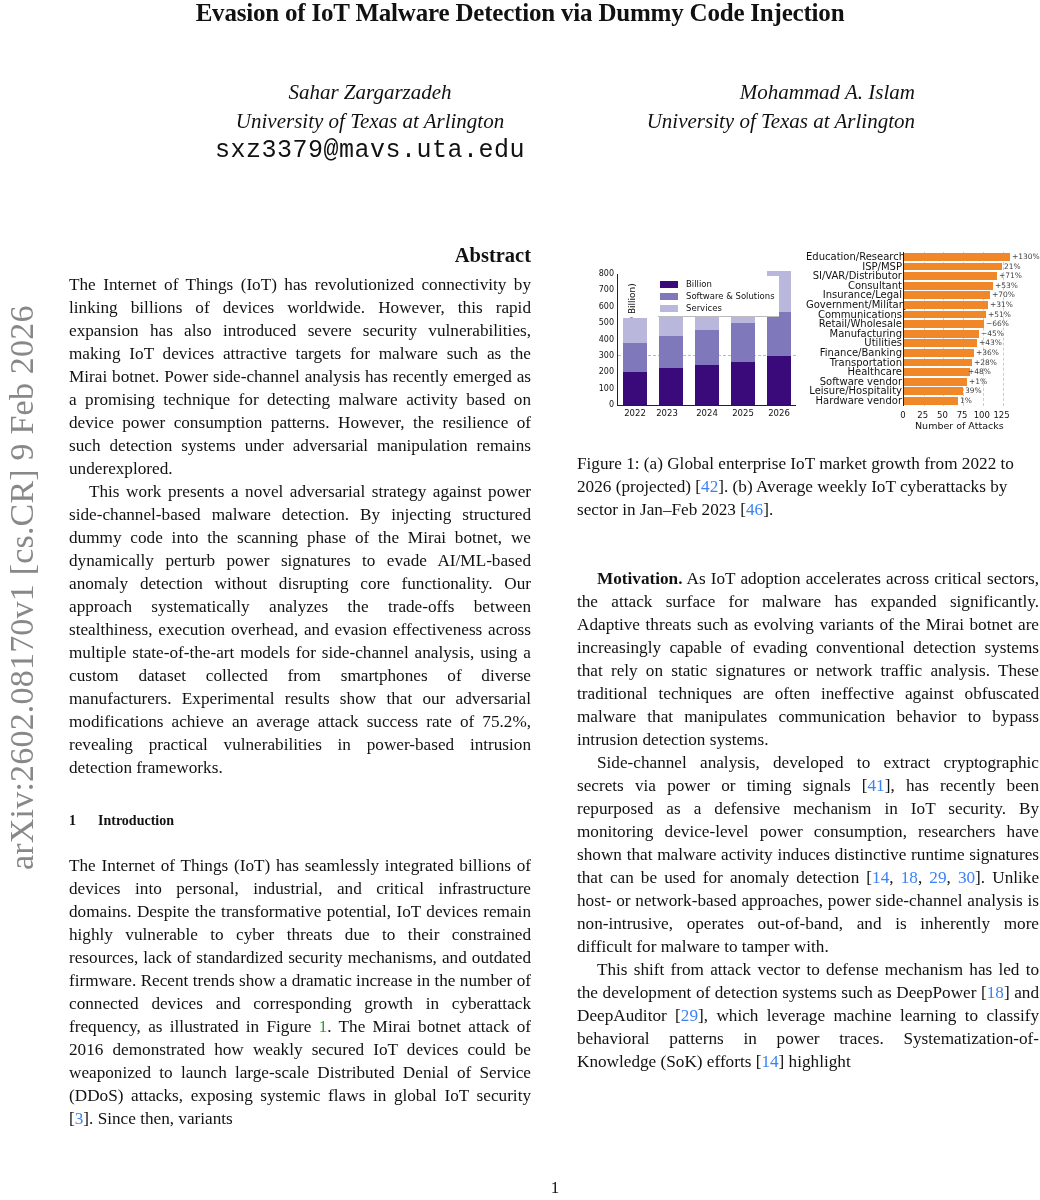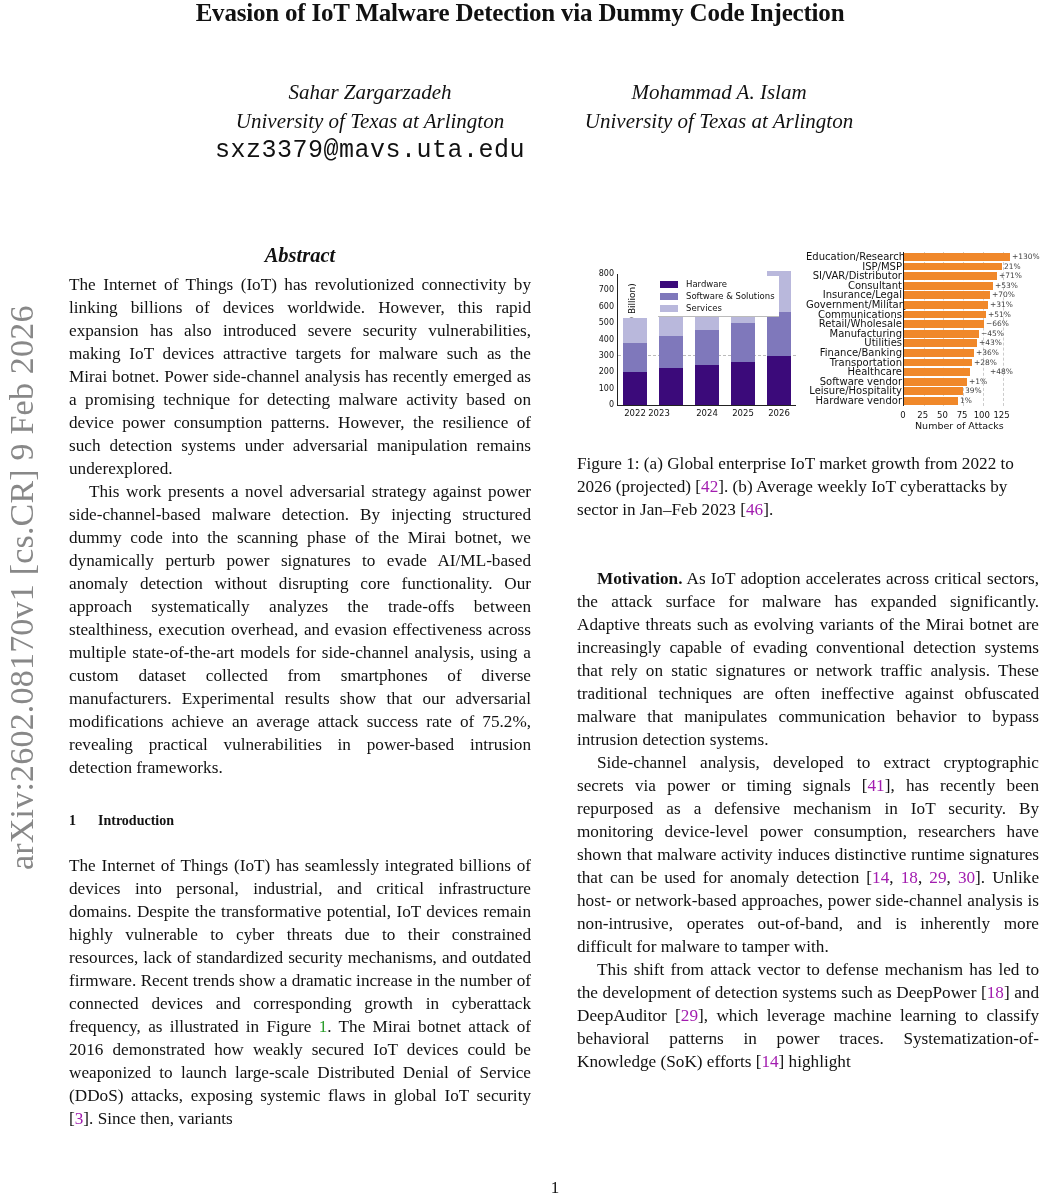--- a/index.html
+++ b/index.html
@@ -8,23 +8,23 @@
   .title { position: absolute; left: 0; width: 1040px; top: 0; text-align: center;
            font-weight: bold; font-size: 25px; line-height: 26px; letter-spacing: -0.2px; }
   .author { position: absolute; top: 78px; width: 360px; text-align: center; }
   .author .name, .author .aff { font-style: italic; font-size: 21px; line-height: 29px; }
   .author .email { font-family: "Liberation Mono", "DejaVu Sans Mono", monospace; font-size: 25px; line-height: 29px; letter-spacing: 0.5px; }
   .stamp { position: absolute; left: 3px; top: 870px; transform-origin: 0 0; transform: rotate(-90deg);
            font-size: 34px; color: #888; white-space: nowrap; letter-spacing: 0.2px; }
   .col { position: absolute; font-size: 17.2px; line-height: 23px; text-align: justify; }
   .col p { margin: 0; }
   .indent { text-indent: 20px; }
-  .h-abs { text-align: center; font-weight: bold; font-size: 20.5px; line-height: 26px; margin-bottom: 5px !important; font-style: italic; }
+  .h-abs { text-align: right; font-weight: bold; font-size: 20.5px; line-height: 26px; margin-bottom: 5px !important; }
   .h-sec { font-weight: bold; font-size: 14px; line-height: 26px; }
-  .cite { color: #a21caf; }
+  .cite { color: #3b82f6; }
   .figref { color: #2a9d2a; }
   .caption { position: absolute; left: 577px; top: 452px; width: 462px; font-size: 17.2px; line-height: 23px; }
   .pagenum { position: absolute; left: 0; width: 1110px; top: 1178px; text-align: center; font-size: 17px; }
   
   .chartA { position: absolute; left: 580px; top: 268px; width: 215px; height: 150px;
             font-family: "DejaVu Sans", sans-serif; }
   .chartA .plot { position: absolute; left: 37px; top: 6px; width: 178px; height: 131px;
                   border-left: 1px solid #222; border-bottom: 1px solid #222; }
   .chartA .ylab { position: absolute; left: -42px; top: 60px; transform: rotate(-90deg); font-size: 9px; white-space: nowrap; }
   .chartA .ytick { position: absolute; left: -26px; width: 22px; text-align: right; font-size: 8px; line-height: 8px; }
@@ -48,21 +48,21 @@
 </head>
 <body>
 
 <div class="title">Evasion of IoT Malware Detection via Dummy Code Injection</div>
 
 <div class="author" style="left:190px;">
   <div class="name">Sahar Zargarzadeh</div>
   <div class="aff">University of Texas at Arlington</div>
   <div class="email">sxz3379@mavs.uta.edu</div>
 </div>
-<div class="author" style="left:539px;">
+<div class="author" style="left:555px;text-align:right;">
   <div class="name">Mohammad A. Islam</div>
   <div class="aff">University of Texas at Arlington</div>
 </div>
 
 <div class="stamp">arXiv:2602.08170v1  [cs.CR]  9 Feb 2026</div>
 
 <div class="col" style="left:69px; top:242px; width:462px;">
   <p class="h-abs">Abstract</p>
   <p>The Internet of Things (IoT) has revolutionized connectivity by linking billions of devices worldwide. However, this rapid expansion has also introduced severe security vulnerabilities, making IoT devices attractive targets for malware such as the Mirai botnet. Power side-channel analysis has recently emerged as a promising technique for detecting malware activity based on device power consumption patterns. However, the resilience of such detection systems under adversarial manipulation remains underexplored.</p>
   <p class="indent">This work presents a novel adversarial strategy against power side-channel-based malware detection. By injecting structured dummy code into the scanning phase of the Mirai botnet, we dynamically perturb power signatures to evade AI/ML-based anomaly detection without disrupting core functionality. Our approach systematically analyzes the trade-offs between stealthiness, execution overhead, and evasion effectiveness across multiple state-of-the-art models for side-channel analysis, using a custom dataset collected from smartphones of diverse manufacturers. Experimental results show that our adversarial modifications achieve an average attack success rate of 75.2%, revealing practical vulnerabilities in power-based intrusion detection frameworks.</p>
@@ -104,27 +104,27 @@
       <div style="height:38.5px;background:#7f78bb;"></div>
       <div style="height:34.4px;background:#b9b8dc;"></div>
     </div>
     <div class="bar" style="left:149px;">
       <div style="height:49.2px;background:#3b0a7a;"></div>
       <div style="height:44.3px;background:#7f78bb;"></div>
       <div style="height:41px;background:#b9b8dc;"></div>
     </div>
 
     <div class="xtick" style="left:0px;">2022</div>
-    <div class="xtick" style="left:24px;">2023</div>
+    <div class="xtick" style="left:32px;">2023</div>
     <div class="xtick" style="left:72px;">2024</div>
     <div class="xtick" style="left:108px;">2025</div>
     <div class="xtick" style="left:144px;">2026</div>
 
     <div class="legend">
-      <div><span class="sw" style="background:#3b0a7a;"></span><span>Hardware</span></div>
+      <div><span class="sw" style="background:#3b0a7a;"></span><span>Billion</span></div>
       <div><span class="sw" style="background:#7f78bb;"></span><span>Software &amp; Solutions</span></div>
       <div><span class="sw" style="background:#b9b8dc;"></span><span>Services</span></div>
     </div>
   </div>
 </div>
 
 <div class="chartB">
   <div class="plot">
     <div class="gridv" style="left:19.7px;"></div>
     <div class="gridv" style="left:39.4px;"></div>
@@ -188,21 +188,21 @@
         <span class="rval" style="left:170px;">+36%</span>
       </div>
     <div class="row" style="top:105.6px;">
         <span class="rlabel">Transportation</span>
         <span class="rbar" style="width:68px;"></span>
         <span class="rval" style="left:168px;">+28%</span>
       </div>
     <div class="row" style="top:115.2px;">
         <span class="rlabel">Healthcare</span>
         <span class="rbar" style="width:66px;"></span>
-        <span class="rval" style="left:184px;text-align:center;">+48%</span>
+        <span class="rval" style="left:162px;text-align:center;">+48%</span>
       </div>
     <div class="row" style="top:124.8px;">
         <span class="rlabel">Software vendor</span>
         <span class="rbar" style="width:63px;"></span>
         <span class="rval" style="left:163px;">+1%</span>
       </div>
     <div class="row" style="top:134.4px;">
         <span class="rlabel">Leisure/Hospitality</span>
         <span class="rbar" style="width:59px;"></span>
         <span class="rval" style="left:159px;">39%</span>

